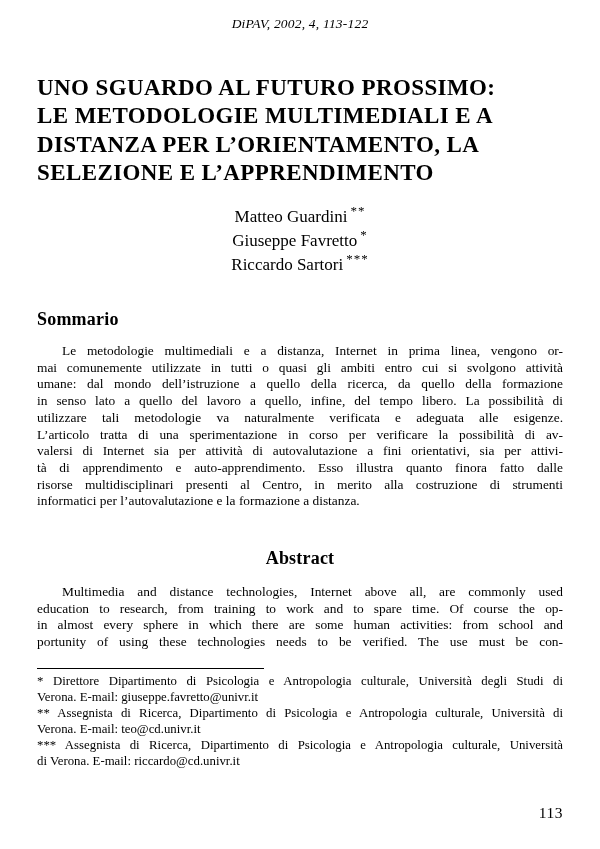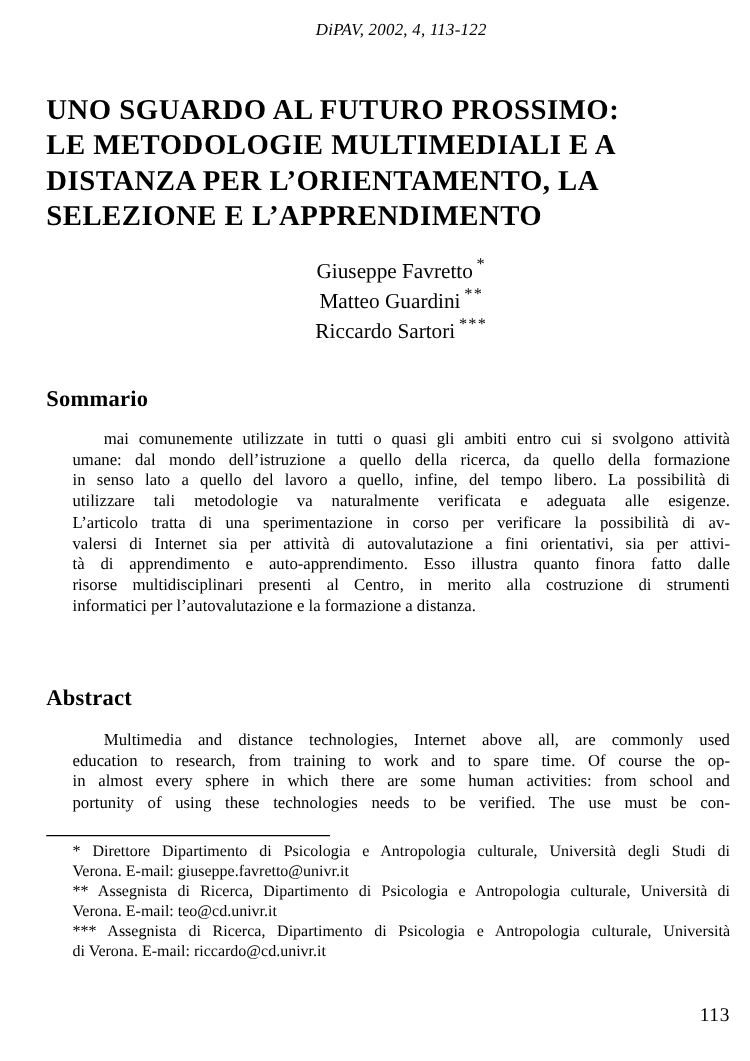--- a/index.html
+++ b/index.html
@@ -8,21 +8,21 @@
     background: #ffffff;
     font-family: "Liberation Serif", serif;
     color: #000;
   }
   .page {
     position: relative;
     width: 600px; height: 849px;
     background: #fff;
     overflow: hidden;
   }
-  .content { position: absolute; left: 37px; width: 526px; margin-left: 21px; }
+  .content { position: absolute; left: 37px; width: 526px; }
 
   .running-header {
     top: 16px;
     text-align: center;
     font-style: italic;
     font-size: 13.5px;
     letter-spacing: 0.2px;
   }
 
   .title {
@@ -50,21 +50,21 @@
   }
 
   .sec-heading {
     margin: 0;
     font-size: 18px;
     font-weight: bold;
     letter-spacing: 0.2px;
     font-family: Liberation Serif, serif;
   }
   .sommario-heading { top: 309px; }
-  .abstract-heading { top: 548px; }
+  .abstract-heading { top: 548px; text-align: center; }
 
   .jpar { font-size: 13.4px; line-height: 16.7px; }
   .jpar .line { text-align: justify; text-align-last: justify; }
   .jpar.no-just-last .line.last { text-align-last: left; }
   .jpar.indent-first .line:first-child { text-indent: 25px; }
 
   .sommario-body { top: 343px; }
   .abstract-body { top: 584px; }
 
   .fn-rule {
@@ -93,33 +93,34 @@
 
   <h1 class="content title">
       <div class="line">UNO SGUARDO AL FUTURO PROSSIMO:</div>
       <div class="line">LE METODOLOGIE MULTIMEDIALI E A</div>
       <div class="line">DISTANZA PER L’ORIENTAMENTO, LA</div>
       <div class="line last">SELEZIONE E L’APPRENDIMENTO</div>
     </h1>
 
   <div class="content authors">
     <div class="author-row">
-      <span>Giuseppe Favretto</span><span class="author-mark">*</span>
+      <span>Matteo Guardini</span><span class="author-mark">**</span>
     </div>
     <div class="author-row">
-      <span>Matteo Guardini</span><span class="author-mark">**</span>
+      <span>Giuseppe Favretto</span><span class="author-mark">*</span>
     </div>
     <div class="author-row">
       <span>Riccardo Sartori</span><span class="author-mark">***</span>
     </div>
   </div>
 
   <h2 class="content sec-heading sommario-heading">Sommario</h2>
 
   <div class="content jpar no-just-last indent-first sommario-body">
+      <div class="line">Le metodologie multimediali e a distanza, Internet in prima linea, vengono or-</div>
       <div class="line">mai comunemente utilizzate in tutti o quasi gli ambiti entro cui si svolgono attività</div>
       <div class="line">umane: dal mondo dell’istruzione a quello della ricerca, da quello della formazione</div>
       <div class="line">in senso lato a quello del lavoro a quello, infine, del tempo libero. La possibilità di</div>
       <div class="line">utilizzare tali metodologie va naturalmente verificata e adeguata alle esigenze.</div>
       <div class="line">L’articolo tratta di una sperimentazione in corso per verificare la possibilità di av-</div>
       <div class="line">valersi di Internet sia per attività di autovalutazione a fini orientativi, sia per attivi-</div>
       <div class="line">tà di apprendimento e auto-apprendimento. Esso illustra quanto finora fatto dalle</div>
       <div class="line">risorse multidisciplinari presenti al Centro, in merito alla costruzione di strumenti</div>
       <div class="line last">informatici per l’autovalutazione e la formazione a distanza.</div>
     </div>

